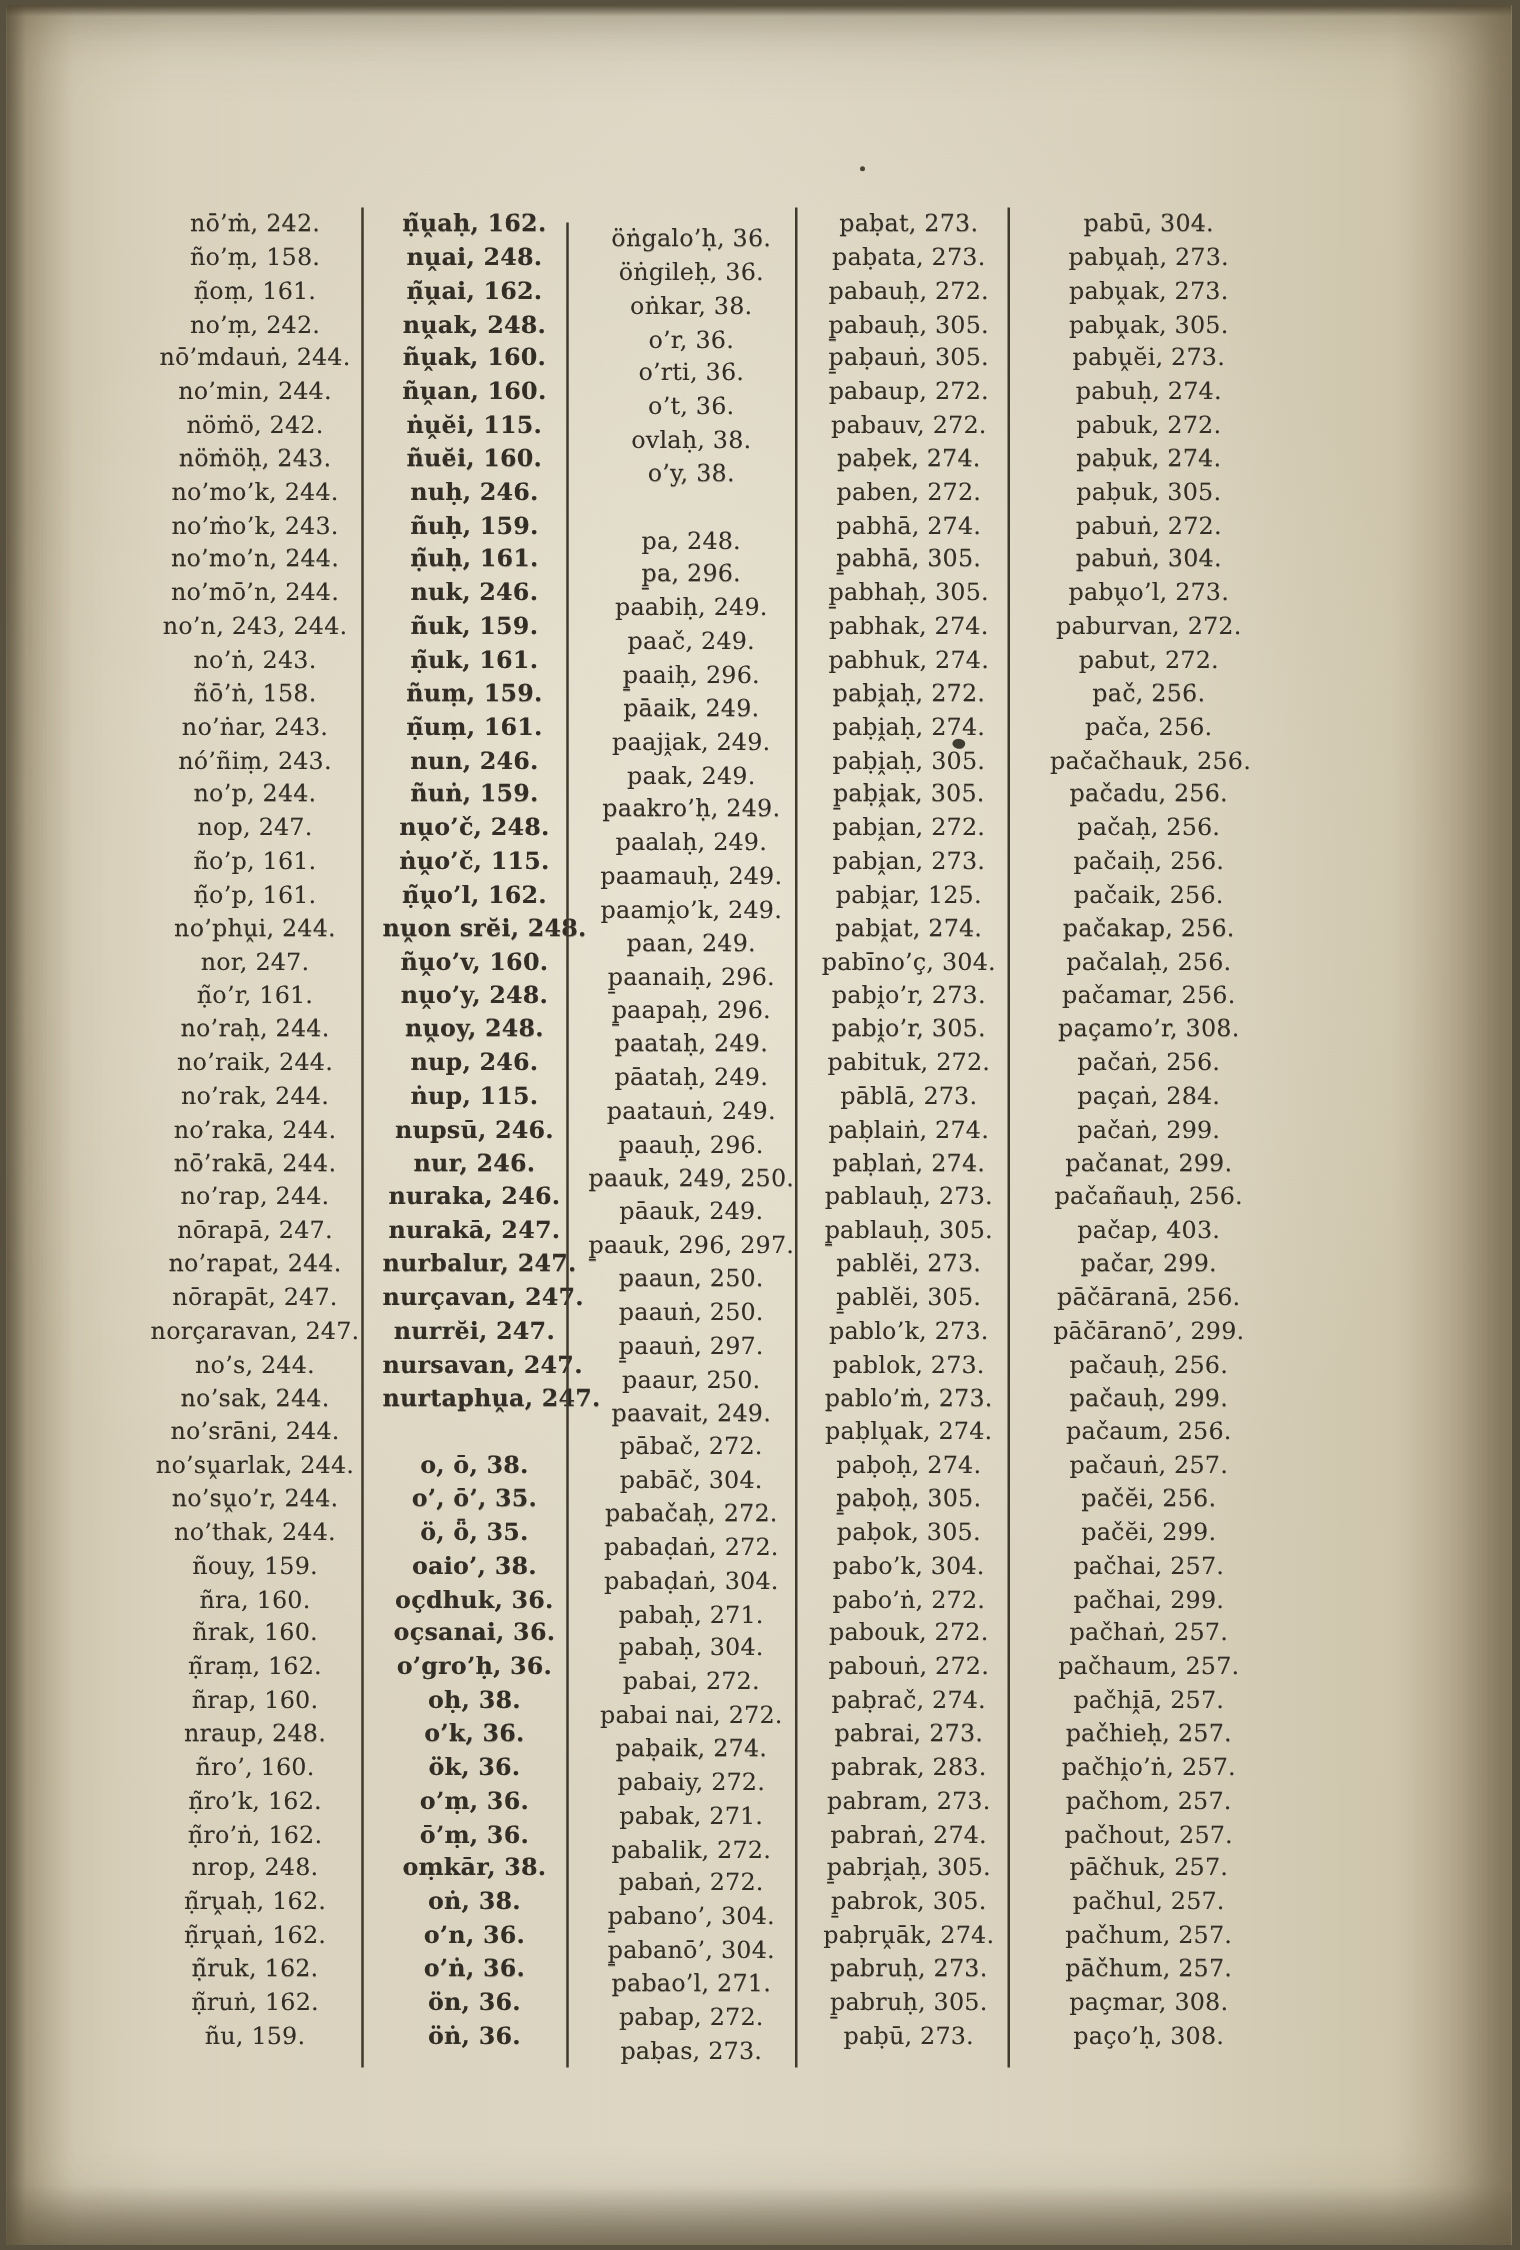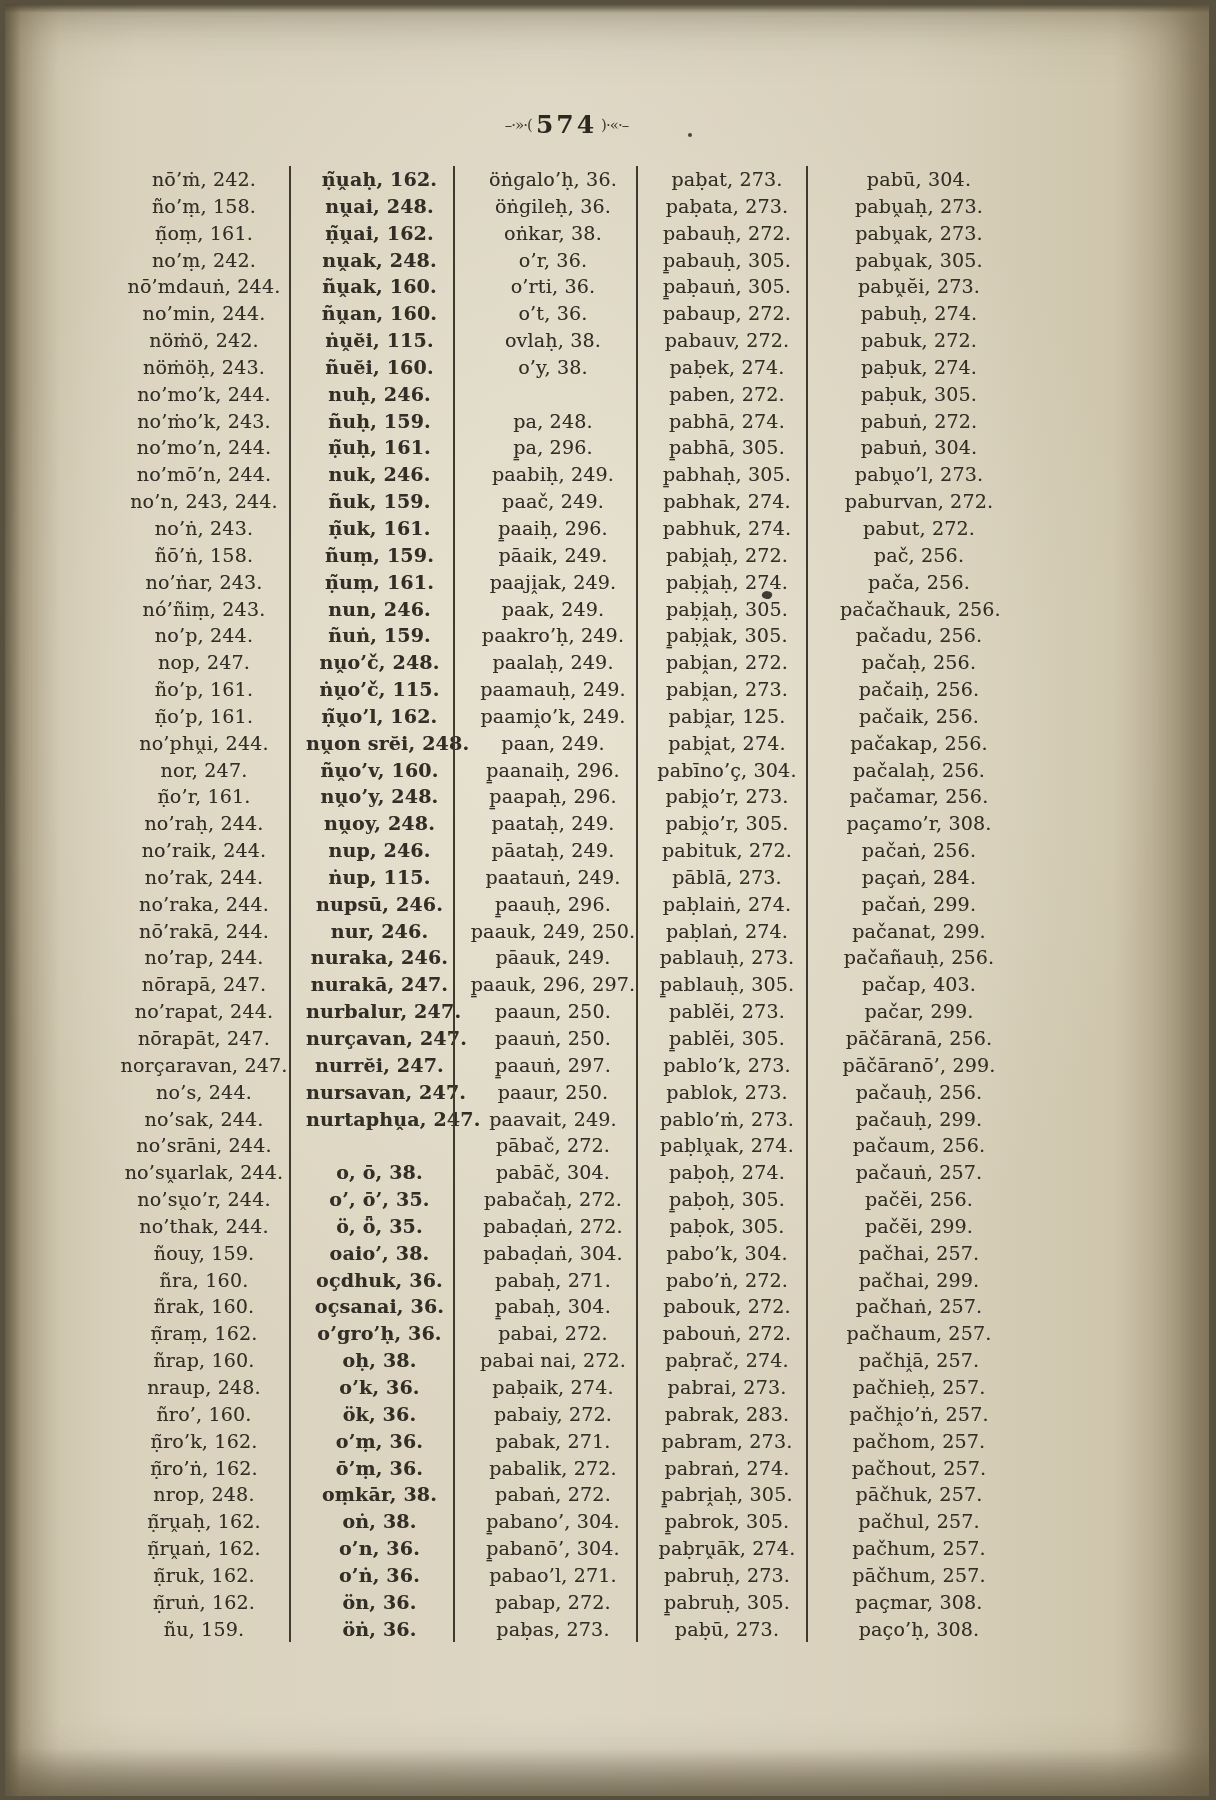--- a/index.html
+++ b/index.html
@@ -60,21 +60,21 @@
     text-align: center;
   }
   .col {
     box-sizing: border-box;
   }
   .col + .col {
     border-left: 2px solid #3f3a2e;
   }
   .col-1 { width: 172px; padding-left: 2px; }
   .col-2 { width: 164px; padding-left: 15px; font-weight: bold; }
-  .col-3 { width: 183px; padding-left: 15px; }
+  .col-3 { width: 183px; padding-left: 15px; margin-top: 12px; }
   .col-4 { width: 170px; padding-left: 10px; }
   .col-5 { width: 192px; padding-left: 32px; }
   .entry {
     height: 26.85px;
     line-height: 26.85px;
     font-size: 19px;
     color: #322e26;
     letter-spacing: 0.2px;
     white-space: nowrap;
     text-shadow: 0.2px 0.2px 0 rgba(50,46,38,0.35);
@@ -99,23 +99,20 @@
     height: 4px;
     background: #4a4436;
     border-radius: 50%;
   }
 </style>
 </head>
 <body>
 
 <div class="page">
 
-  <div class="header">
-    <span class="orn">–·»·(</span><span class="page-number">574</span><span class="orn">)·«·–</span>
-  </div>
 
   <div class="ink-fleck"></div>
 
   <div class="columns">
     <div class="col col-1">
         <div class="entry">nō’ṁ, 242.</div>
         <div class="entry">ño’ṃ, 158.</div>
         <div class="entry">ṇ̃oṃ, 161.</div>
         <div class="entry">no’ṃ, 242.</div>
         <div class="entry">nō’mdauṅ, 244.</div>

